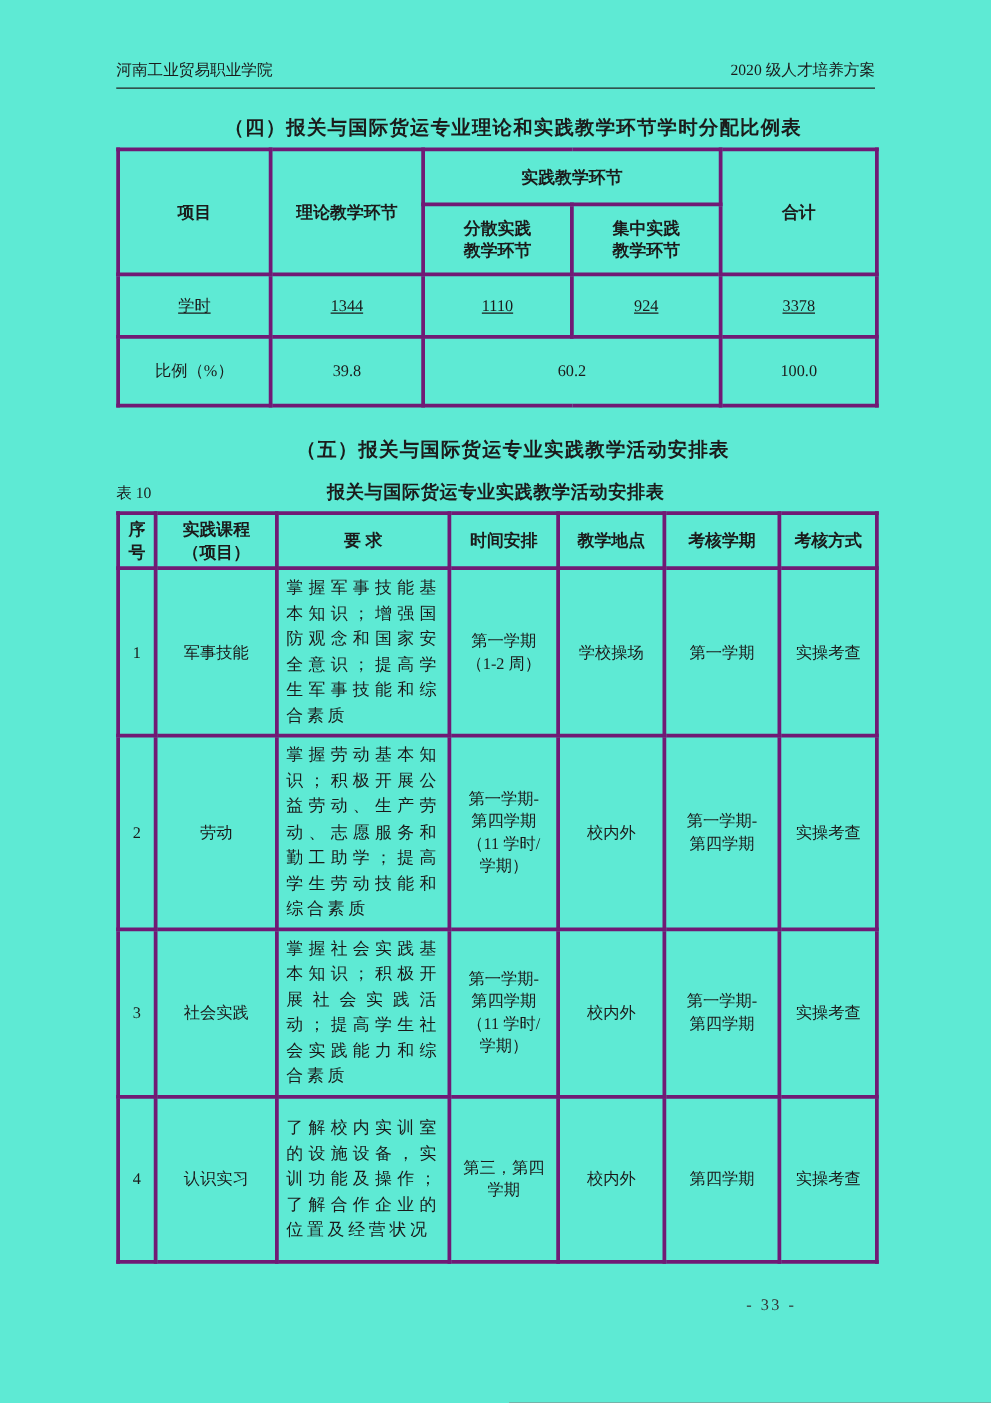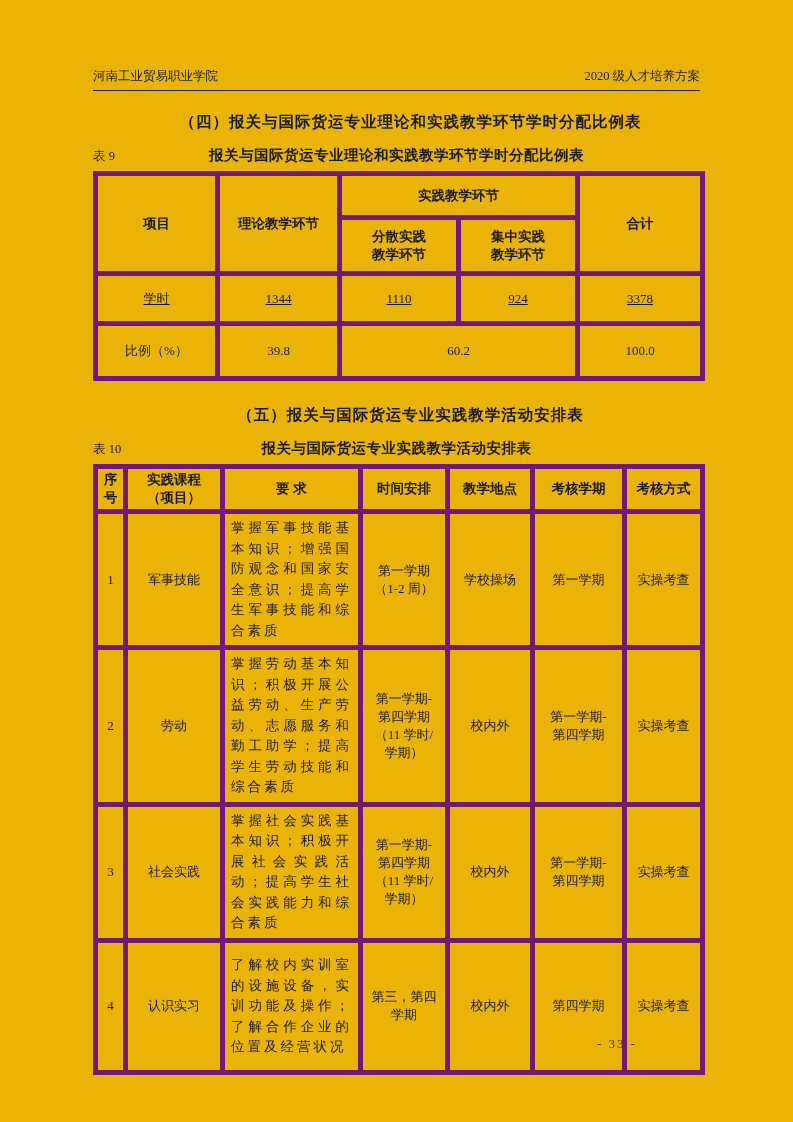--- a/index.html
+++ b/index.html
@@ -1,24 +1,24 @@
 <!DOCTYPE html>
 <html><head>
 <meta charset="utf-8">
 <style>
   html,body{margin:0;padding:0;background:#888;}
   .page{
     position:relative;
     width:793px;height:1122px;
-    background:#eab308;
+    background:#5eead4;
     margin:0 auto;
     font-family:"Liberation Serif","DejaVu Serif",serif;
     color:#1b1b1b;
     box-sizing:border-box;
-    padding-top:68px;
+    padding-top:48px;
     overflow:hidden;
   }
   .content{width:607px;margin:0 auto;}
   .doc-header{
     display:flex;justify-content:space-between;align-items:flex-end;
     font-size:12.5px;
     border-bottom:1.5px solid #222;
     padding-bottom:5px;
   }
   .sec-heading{
@@ -44,21 +44,21 @@
     font-weight:bold;font-size:14.5px;
     letter-spacing:0.5px;
   }
   table{
     border-collapse:collapse;
     table-layout:fixed;
     margin-top:5px;
     border:2px solid #222;
   }
   th,td{
-    border:5px solid #701a75;
+    border:3px solid #701a75;
     text-align:center;vertical-align:middle;
     font-size:13px;
     white-space:pre-line;
     padding:2px 3px;
     box-sizing:border-box;
     font-weight:normal;
   }
   th{
     font-family:"Liberation Sans","DejaVu Sans",sans-serif;
     font-weight:bold;
@@ -89,24 +89,20 @@
 <div class="page">
   <div class="content">
 
     <div class="doc-header">
       <span>河南工业贸易职业学院</span>
       <span>2020 级人才培养方案</span>
     </div>
 
     <div class="sec-heading">（四）报关与国际货运专业理论和实践教学环节学时分配比例表</div>
 
-    <div class="tbl-caption">
-      <span class="tbl-label">表 9</span>
-      <div class="tbl-title">报关与国际货运专业理论和实践教学环节学时分配比例表</div>
-    </div>
 
     <table class="t9">
       <colgroup>
         <col style="width:122px">
           <col style="width:122px">
           <col style="width:119px">
           <col style="width:119px">
           <col style="width:125px">
       </colgroup>
       <tbody>

